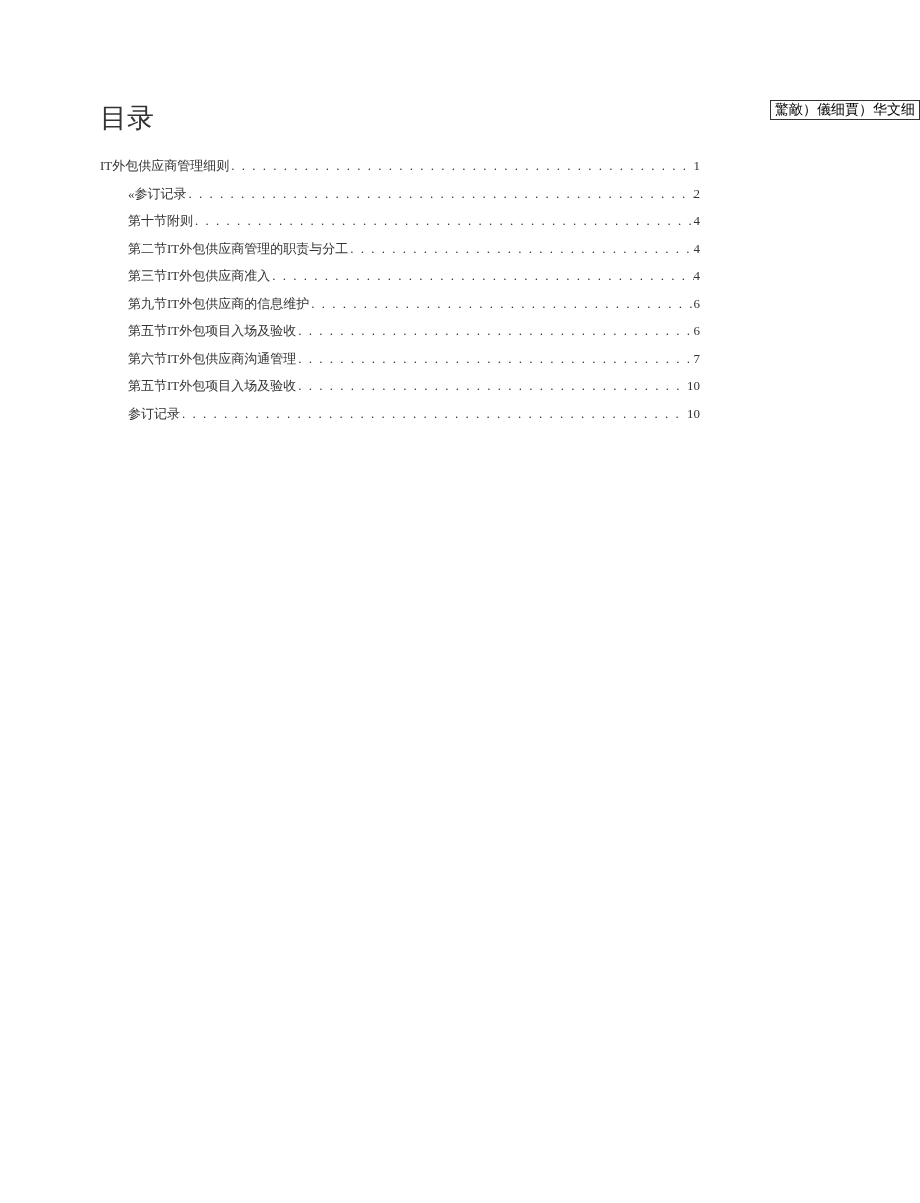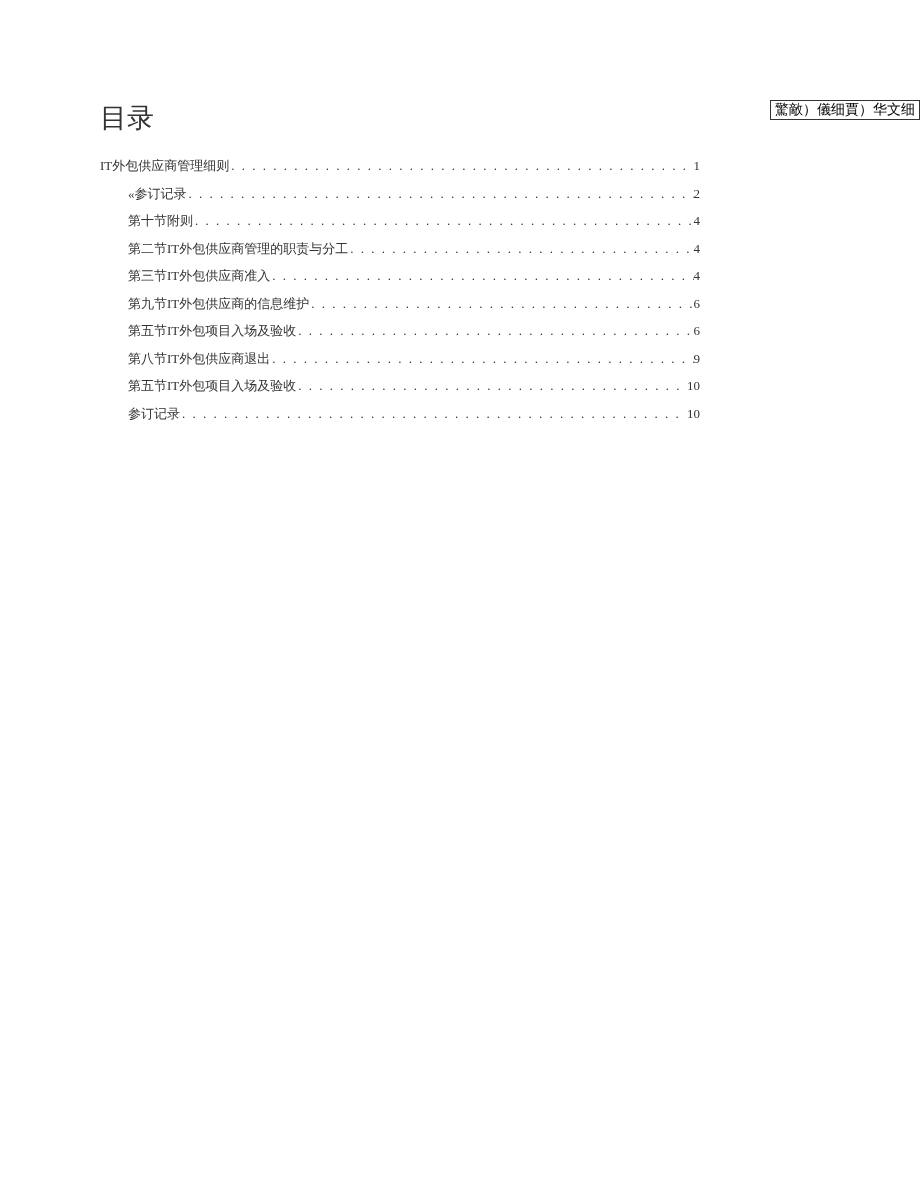--- a/index.html
+++ b/index.html
@@ -107,23 +107,23 @@
         <span class="toc-label">第九节IT外包供应商的信息维护</span>
         <span class="toc-dots"></span>
         <span class="toc-page">6</span>
       </div>
       <div class="toc-row level-2">
         <span class="toc-label">第五节IT外包项目入场及验收</span>
         <span class="toc-dots"></span>
         <span class="toc-page">6</span>
       </div>
       <div class="toc-row level-2">
-        <span class="toc-label">第八节IT外包供应商退出</span>
+        <span class="toc-label">第六节IT外包供应商沟通管理</span>
         <span class="toc-dots"></span>
-        <span class="toc-page">9</span>
+        <span class="toc-page">7</span>
       </div>
       <div class="toc-row level-2">
         <span class="toc-label">第五节IT外包项目入场及验收</span>
         <span class="toc-dots"></span>
         <span class="toc-page">10</span>
       </div>
       <div class="toc-row level-2">
         <span class="toc-label">参订记录</span>
         <span class="toc-dots"></span>
         <span class="toc-page">10</span>

